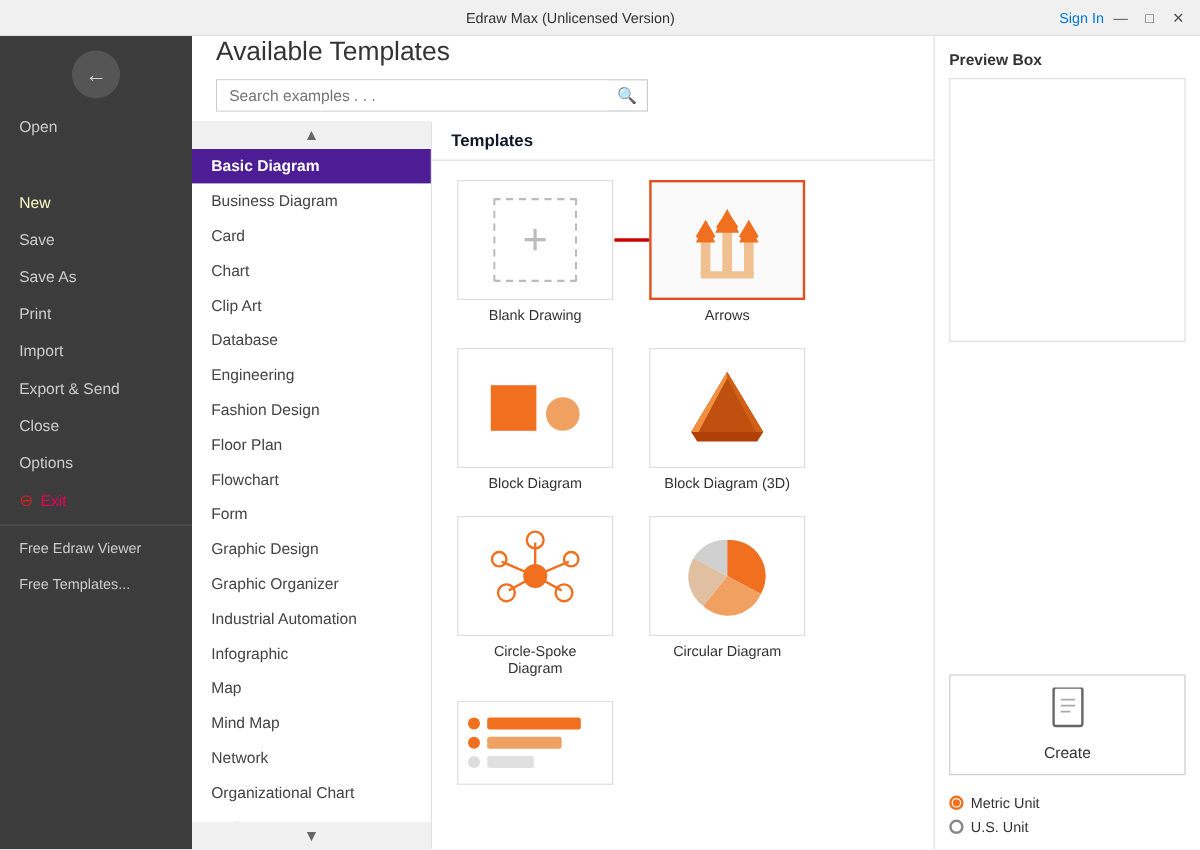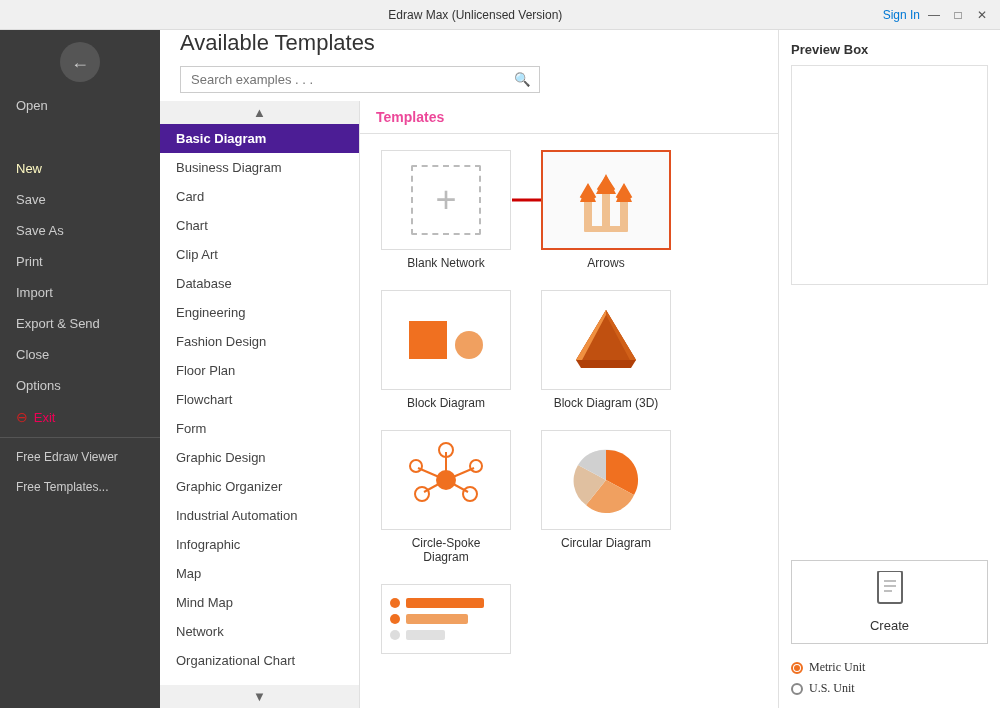--- a/index.html
+++ b/index.html
@@ -65,21 +65,21 @@
     .scroll-arrow {
       position: sticky; bottom: 0; width: 100%; background: #f0f0f0; text-align: center; padding: 4px; cursor: pointer; color: #666;
     }
     .scroll-arrow-top { position: sticky; top: 0; width: 100%; background: #f0f0f0; text-align: center; padding: 4px; cursor: pointer; color: #666; }
 
     
     .templates-grid-area {
       flex: 1; display: flex; flex-direction: column; overflow: hidden;
     }
     .templates-header {
-      padding: 8px 16px; font-size: 14px; font-weight: 600; color: #ec4899; border-bottom: 1px solid #e0e0e0;
+      padding: 8px 16px; font-size: 14px; font-weight: 600; color: #0f172a; border-bottom: 1px solid #e0e0e0;
     }
     .templates-grid {
       flex: 1; overflow-y: auto; padding: 16px; display: flex; flex-wrap: wrap; gap: 20px; align-content: flex-start;
     }
     .template-item {
       display: flex; flex-direction: column; align-items: center; cursor: pointer; width: 140px;
     }
     .template-thumb {
       width: 130px; height: 100px; border: 1px solid #ddd; background: #fff; display: flex; align-items: center; justify-content: center; margin-bottom: 6px; position: relative;
     }
@@ -94,21 +94,21 @@
     .preview-title { font-size: 13px; font-weight: 600; color: #333; margin-bottom: 8px; }
     .preview-box {
       width: 100%; height: 220px; border: 1px solid #e0e0e0; background: #fff; margin-bottom: 12px; flex-shrink: 0;
     }
     .preview-spacer { flex: 1; }
     .create-btn {
       display: flex; flex-direction: column; align-items: center; border: 1px solid #ccc; padding: 10px; cursor: pointer; margin-bottom: 16px;
     }
     .create-icon { font-size: 28px; color: #666; margin-bottom: 4px; }
     .create-label { font-size: 13px; color: #333; }
-    .unit-options { display: flex; flex-direction: column; gap: 6px; font-family: Liberation Serif, serif; }
+    .unit-options { display: flex; flex-direction: column; gap: 6px; }
     .unit-option { display: flex; align-items: center; gap: 6px; font-size: 12px; color: #333; cursor: pointer; }
     .radio-circle { width: 12px; height: 12px; border-radius: 50%; border: 2px solid #888; display: flex; align-items: center; justify-content: center; }
     .radio-circle.selected { border-color: #f07020; }
     .radio-dot { width: 6px; height: 6px; border-radius: 50%; background: #f07020; }
 
     
     .block-thumb { display: flex; flex-direction: column; align-items: center; justify-content: center; width: 100%; height: 100%; gap: 4px; }
 
     
     .category-list::-webkit-scrollbar { width: 6px; }
@@ -266,21 +266,21 @@
 
                 <svg style="position:absolute;right:-52px;top:50%;transform:translateY(-50%);width:50px;height:24px;overflow:visible;">
                   <defs>
                     <marker id="arrowhead" markerWidth="6" markerHeight="6" refX="3" refY="3" orient="auto">
                       <polygon points="0 0, 6 3, 0 6" fill="#cc0000"></polygon>
                     </marker>
                   </defs>
                   <line x1="0" y1="12" x2="44" y2="12" stroke="#cc0000" stroke-width="3" marker-end="url(#arrowhead)"></line>
                 </svg>
               </div>
-              <span class="template-label">Blank Network</span>
+              <span class="template-label">Blank Drawing</span>
             </div>
 
             <div class="template-item">
               <div class="template-thumb selected">
                 <svg width="80" height="80" viewBox="0 0 80 80">
 
                   <g fill="none" stroke="#f07020" stroke-width="3">
 
                     <line x1="40" y1="70" x2="40" y2="20"></line>
                     <polyline points="32,30 40,18 48,30"></polyline>

